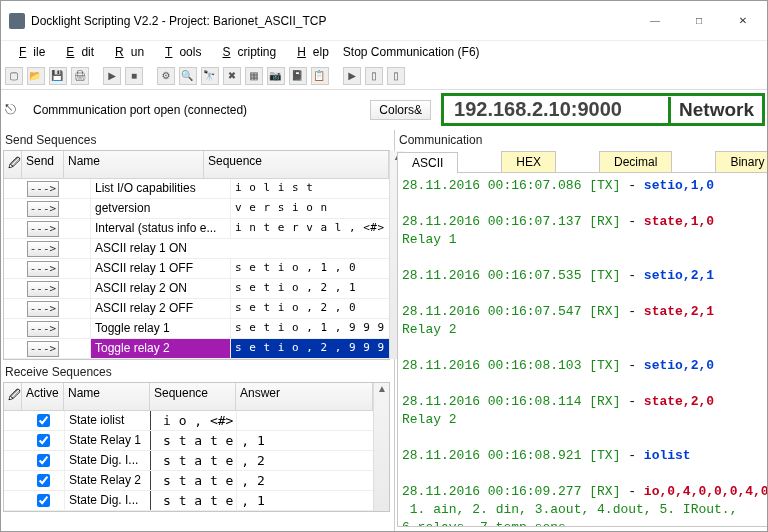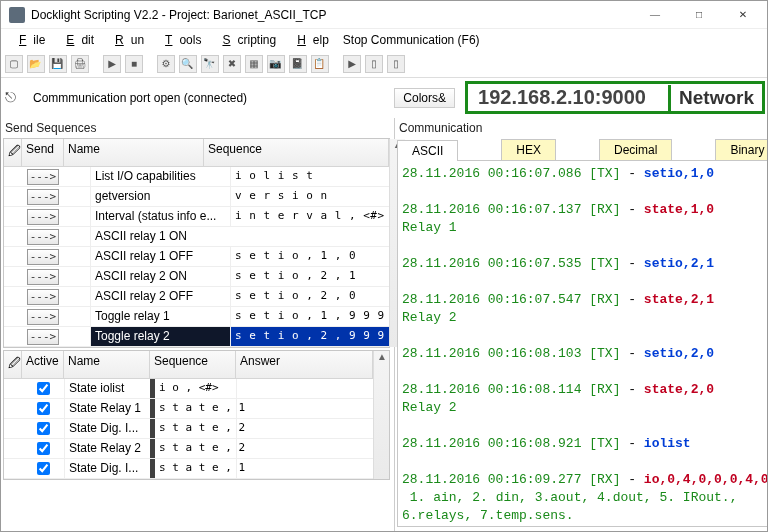--- a/index.html
+++ b/index.html
@@ -1,63 +1,63 @@
 <!DOCTYPE html>
 <html><head>
 <meta charset="utf-8">
 <style>
   * { box-sizing: border-box; margin: 0; padding: 0; }
   body { font-family: "Segoe UI", Tahoma, sans-serif; font-size: 12px; background: #fff; color: #000; width: 768px; height: 532px; border: 1px solid #999; overflow: hidden; display: flex; flex-direction: column; }
-  .titlebar { height: 28px; display: flex; align-items: center; padding: 0 2px 0 8px; background: #fff; border-bottom: 1px solid #eee; }
+  .titlebar { height: 40px; display: flex; align-items: center; padding: 0 2px 0 8px; background: #fff; border-bottom: 1px solid #eee; }
   .titlebar .icon { width: 16px; height: 16px; background: #5c6b7a; border-radius: 2px; margin-right: 6px; }
   .titlebar .title { flex: 1; color: #000; font-size: 12px; }
   .winctl { display:flex; }
   .winbtn { width: 44px; height: 26px; display:flex; align-items:center; justify-content:center; color:#333; font-family: "Segoe UI Symbol"; font-size:10px; }
   .menubar { display:flex; align-items:center; padding: 2px 4px 4px 4px; gap:0; }
   .menubar span { padding: 2px 7px; }
   .menubar .u { text-decoration: underline; }
   .menubar .stop { color:#000; }
   .toolbar { display:flex; align-items:center; padding: 2px 4px 4px 4px; gap:4px; border-bottom:1px solid #ddd; }
   .tbtn { width: 18px; height:18px; border:1px solid #ccc; background:#eee; font-size:10px; text-align:center; line-height:16px; color:#555; }
   .tsep { width:6px; }
   .statusrow { display:flex; align-items:center; padding: 3px 2px 4px 4px; gap:6px; }
   .statusrow .port-icon { width:22px; font-size:14px; color:#444; }
   .statusrow .status-text { flex:1; }
   .colorsbtn { border:1px solid #ccc; background:linear-gradient(#fff,#eee); padding:2px 8px; }
   .connbox { display:flex; align-items:center; border:3px solid #1a8a1a; margin-left:4px; font-family:"Segoe UI", Tahoma, sans-serif;font-weight:bold; }
   .connbox .addr { font-size:20px; color:#444; padding:2px 10px; min-width:200px; }
-  .connbox .netlbl { font-size:19px; color:#333; border-left:3px solid #1a8a1a; padding:2px 8px; }
+  .connbox .netlbl { font-size:19px; color:#333; border-left:3px solid #1a8a1a; padding:2px 8px;margin-left:24px; }
   .main { flex:1; display:flex; overflow:hidden; }
   .left { width:394px; border-right:1px solid #ccc; display:flex; flex-direction:column; }
   .panehdr { padding:3px 4px; font-size:12px; color:#222; }
   .grid { border:1px solid #c7c7c7; background:#fff; margin:0 4px 2px 2px; }
   .ghead { display:flex; background:linear-gradient(#fafafa,#eee); border-bottom:1px solid #d5d5d5; }
   .ghead .gh { padding:3px 4px; font-size:12px; border-right:1px solid #d5d5d5; }
   .gh.pad { width:18px; }
   .gh.c-send { width:42px; }
   .gh.c-name { width:140px; }
   .gh.c-seq { flex:1; }
   .grow { display:flex; border-bottom:1px solid #eee; align-items:stretch; height:20px; }
   .grow .pad { width:18px; }
   .grow .c-send { width:42px; display:flex; align-items:center; justify-content:center; }
   .sendbtn { width:32px; height:16px; border:1px solid #999; background:linear-gradient(#fff,#e7e7e7); font-size:11px; line-height:12px; font-family:Consolas,monospace; color:#333; }
   .grow .c-name { width:140px; padding:2px 4px; white-space:nowrap; overflow:hidden; text-overflow:ellipsis; border-left:1px solid #eee;margin-left:26px; }
   .grow .c-seq { flex:1; padding:2px 4px; font-family:Consolas,monospace; font-size:11px; letter-spacing:0.5px; color:#000; white-space:nowrap; border-left:1px solid #eee; }
-  .grow.sel .c-name { background:#0f172a; color:#fff; }
+  .grow.sel .c-name { background:#a21caf; color:#fff; }
   .grow.sel .c-seq { background:#0033aa; color:#fff; }
   .scroll-placeholder { width:16px; background:linear-gradient(#f4f4f4,#eaeaea); border-left:1px solid #ddd; }
   .gridwrap { display:flex; }
   .gridbody { flex:1; }
   .recv .gh.c-active { width:42px; }
   .recv .gh.c-rname { width:86px; }
   .recv .gh.c-rseq { width:86px; }
   .recv .gh.c-ans { flex:1; }
   .recv .grow .c-active { width:42px; display:flex; align-items:center; justify-content:center; border:0; }
   .recv .grow .c-rname { width:86px; padding:2px 4px; white-space:nowrap; overflow:hidden; text-overflow:ellipsis; border-left:1px solid #eee; }
-  .recv .grow .c-rseq { width:86px; padding:2px 4px; font-family:Consolas,monospace; font-size:11px; border-left:5px solid #404040; white-space:nowrap; }
+  .recv .grow .c-rseq { width:86px; padding:2px 12px; font-family:Consolas,monospace; font-size:13px; border-left:1px solid #404040; white-space:nowrap; }
   .recv .grow .c-ans { flex:1; border-left:1px solid #eee; }
   .chk { width:13px; height:13px; }
   .right { flex:1; display:flex; flex-direction:column; }
   .tabs { display:flex; border-bottom:1px solid #c7c7c7; margin:0 4px 0 2px; padding-top:1px;gap:44px; }
   .tab { padding:3px 14px 3px 14px; border:1px solid #c7c7c7; border-bottom:none; background:#fef9c3; margin-right:-1px; font-size:12px; }
   .tab.active { background:#fff; position:relative; top:1px; }
   .log { flex:1; margin:0 4px 4px 2px; border:1px solid #c7c7c7; border-top:none; padding:4px 4px; font-family:Consolas,"Courier New",monospace; font-size:13px; line-height:18px; overflow:hidden; background:#fff; white-space:pre-wrap; }
   .ts { color:#1a8a1a; }
   .dir { color:#000; }
   .tx { color:#003dd6; font-weight:bold; }
@@ -207,20 +207,21 @@
                 <div class="c-seq">s e t i o , 2 , 9 9 9</div>
               </div>
             </div>
         </div>
         <div class="scroll-placeholder">
           <div class="upico">▲</div>
         </div>
       </div>
     </div>
 
+    <div class="panehdr">Receive Sequences</div>
     <div class="grid recv">
       <div class="gridwrap">
         <div class="gridbody">
           <div class="ghead">
             <div class="gh pad">🖉</div>
             <div class="gh c-active">Active</div>
             <div class="gh c-rname">Name</div>
             <div class="gh c-rseq">Sequence</div>
             <div class="gh c-ans">Answer</div>
           </div>

